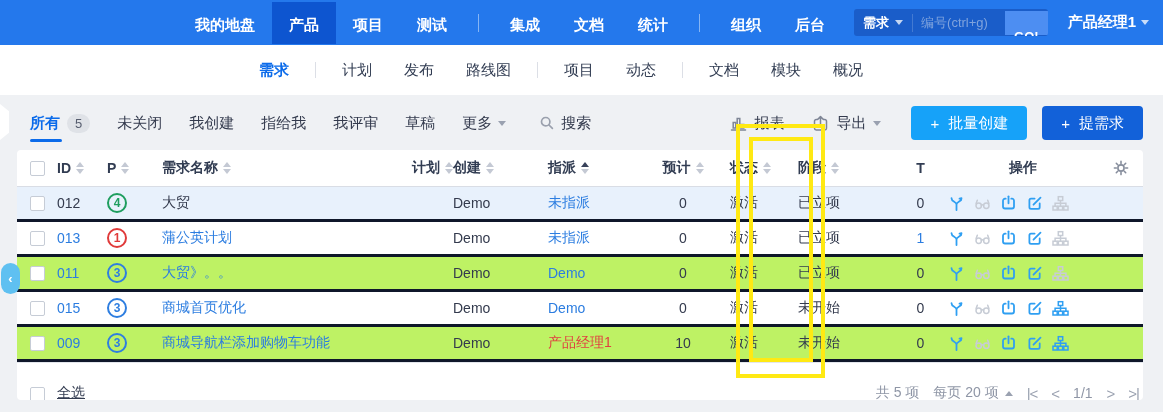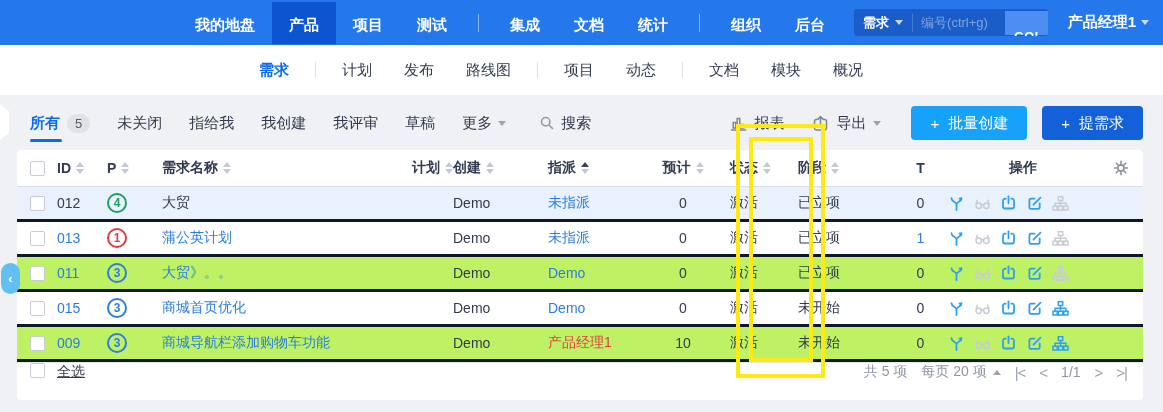--- a/index.html
+++ b/index.html
@@ -69,21 +69,21 @@
   .pri { width:20px; height:20px; border-radius:50%; border:2px solid; font-size:12px; font-weight:bold; display:flex; align-items:center; justify-content:center; }
   .pri-g { border-color:#1f9e5f; color:#1f9e5f; }
   .pri-r { border-color:#e03b3b; color:#e03b3b; }
   .pri-b { border-color:#2e7ee0; color:#2e7ee0; }
   .sort { display:inline-flex; flex-direction:column; gap:2px; margin-left:5px; vertical-align:1px; cursor:pointer; }
   .s-up { width:0; height:0; border-left:4px solid transparent; border-right:4px solid transparent; border-bottom:5px solid #c4c9d4; }
   .s-dn { width:0; height:0; border-left:4px solid transparent; border-right:4px solid transparent; border-top:5px solid #c4c9d4; }
   .sort.asc .s-up { border-bottom-color:#38415a; }
   .hflex { display:flex; align-items:center; }
   
-  .tfoot { height:40px; border-top:1px solid #e3e6ec; display:flex; align-items:flex-start; font-size:14px; color:#6a7282; padding-right:16px; }
+  .tfoot { height:40px; border-top:1px solid #e3e6ec; display:flex; align-items:flex-end; font-size:14px; color:#6a7282; padding-right:4px; }
   .f-select { color:#333c51; text-decoration:underline; cursor:pointer; margin-right:24px; }
   .f-summary b { color:#4a5263; }
   .f-right { margin-left:auto; display:flex; align-items:center; gap:14px; color:#8f96a6; }
   .pg-btn { cursor:pointer; letter-spacing:-1px; font-size:15px; color:#9aa1b0; white-space:nowrap; }
   .pg-num { color:#8f96a6; }
   .perpage { display:flex; align-items:center; gap:6px; cursor:pointer; }
   .caret-up { width:0; height:0; border-left:4px solid transparent; border-right:4px solid transparent; border-bottom:5px solid #9aa1b0; }
   
   .edge-wedge { position:absolute; left:0; top:104px; width:9px; height:36px; background:#fff; clip-path:polygon(0 0,100% 20%,100% 80%,0 100%); }
   .edge-handle { position:absolute; left:1px; top:263px; width:19px; height:31px; background:#5fc0f1; border-radius:10px; display:flex; align-items:center; justify-content:center; color:#fff; font-size:13px; font-weight:bold; cursor:pointer; }
@@ -139,22 +139,22 @@
   <div class="sn-item">模块</div>
   <div class="sn-item">概况</div>
 </div>
 
 <div class="toolbar">
   <div class="tb-tab active">
     <span>所有</span>
     <span class="tb-badge">5</span>
   </div>
   <div class="tb-tab">未关闭</div>
+  <div class="tb-tab">我创建</div>
   <div class="tb-tab">指给我</div>
-  <div class="tb-tab">我创建</div>
   <div class="tb-tab">我评审</div>
   <div class="tb-tab">草稿</div>
   <div class="tb-tab tb-more">
     <span>更多</span>
     <i class="caret-dn gray"></i>
   </div>
   <div class="tb-search">
     <svg width="16" height="16" viewBox="0 0 16 16">
         <g fill="none" stroke="#9aa0ad" stroke-width="1.7" stroke-linecap="round">
           <circle cx="6.7" cy="6.7" r="4.2"></circle>

